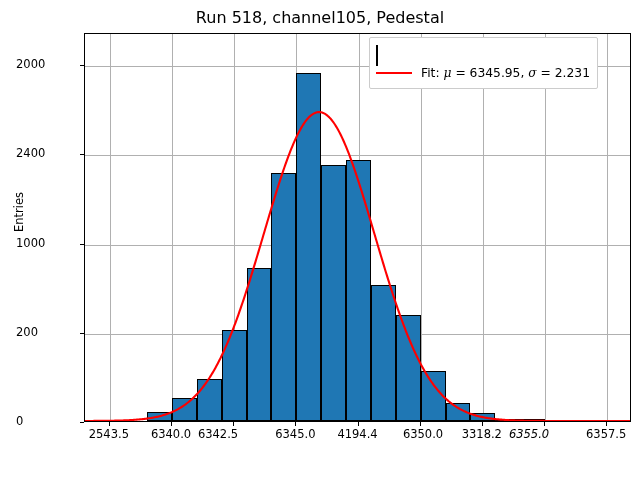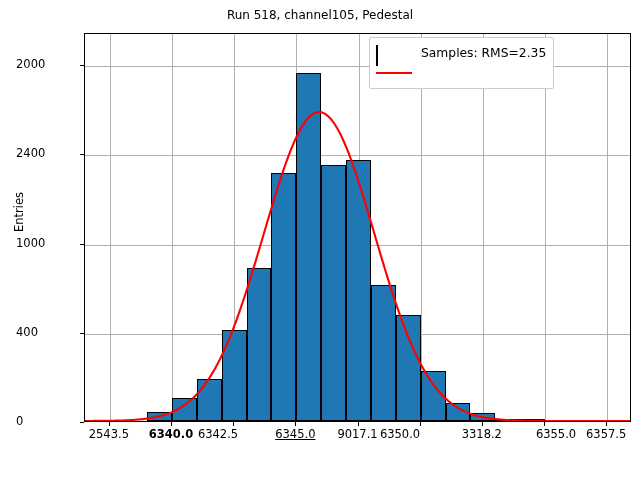--- a/index.html
+++ b/index.html
@@ -6,21 +6,21 @@
   body{
     width:640px;height:480px;background:#ffffff;
     font-family:"DejaVu Sans", sans-serif;
     overflow:hidden;position:relative;
   }
   #figure{position:absolute;left:0;top:0;width:640px;height:480px;background:#ffffff;}
 
   
   #chart-title{
     position:absolute;left:0;top:8px;width:640px;
-    text-align:center;font-size:12px;color:#000000;
+    text-align:center;font-size:16px;color:#000000;
     letter-spacing:0px;
   }
 
   
   #plot-area{
     position:absolute;left:84px;top:33px;width:547px;height:389px;
     border:1.0px solid #000000;box-sizing:border-box;background:#ffffff;
   }
   #plot-clip{position:absolute;left:0;top:0;right:0;bottom:0;overflow:hidden;}
   #grid-layer,#bars-layer,#fit-layer{
@@ -125,58 +125,58 @@
       <svg id="fit-layer" viewBox="0 0 547 389" preserveAspectRatio="none">
         <polyline id="fit-path" fill="none" stroke="#ff0000" stroke-width="2.1" stroke-linejoin="round" stroke-linecap="round" vector-effect="non-scaling-stroke" points="0.0,388.96 1.0,388.96 2.0,388.95 3.0,388.95 4.0,388.95 5.0,388.94 6.0,388.94 7.0,388.93 8.0,388.93 9.0,388.92 10.0,388.92 11.0,388.91 12.0,388.90 13.0,388.90 14.0,388.89 15.0,388.88 16.0,388.87 17.0,388.86 18.0,388.85 19.0,388.84 20.0,388.83 21.0,388.82 22.0,388.80 23.0,388.79 24.0,388.78 25.0,388.76 26.0,388.74 27.0,388.72 28.0,388.71 29.0,388.68 30.0,388.66 31.0,388.64 32.0,388.62 33.0,388.59 34.0,388.56 35.0,388.53 36.0,388.50 37.0,388.47 38.0,388.43 39.0,388.39 40.0,388.35 41.0,388.31 42.0,388.27 43.0,388.22 44.0,388.17 45.0,388.12 46.0,388.06 47.0,388.00 48.0,387.94 49.0,387.87 50.0,387.80 51.0,387.73 52.0,387.65 53.0,387.57 54.0,387.48 55.0,387.39 56.0,387.29 57.0,387.19 58.0,387.09 59.0,386.97 60.0,386.85 61.0,386.73 62.0,386.60 63.0,386.46 64.0,386.31 65.0,386.16 66.0,386.00 67.0,385.83 68.0,385.65 69.0,385.47 70.0,385.27 71.0,385.07 72.0,384.85 73.0,384.63 74.0,384.39 75.0,384.14 76.0,383.89 77.0,383.62 78.0,383.33 79.0,383.04 80.0,382.73 81.0,382.40 82.0,382.07 83.0,381.72 84.0,381.35 85.0,380.96 86.0,380.56 87.0,380.15 88.0,379.71 89.0,379.26 90.0,378.79 91.0,378.30 92.0,377.79 93.0,377.26 94.0,376.70 95.0,376.13 96.0,375.53 97.0,374.91 98.0,374.27 99.0,373.60 100.0,372.91 101.0,372.19 102.0,371.44 103.0,370.67 104.0,369.87 105.0,369.04 106.0,368.19 107.0,367.30 108.0,366.38 109.0,365.43 110.0,364.45 111.0,363.44 112.0,362.39 113.0,361.31 114.0,360.19 115.0,359.04 116.0,357.86 117.0,356.64 118.0,355.38 119.0,354.08 120.0,352.74 121.0,351.37 122.0,349.96 123.0,348.50 124.0,347.01 125.0,345.48 126.0,343.90 127.0,342.28 128.0,340.62 129.0,338.92 130.0,337.17 131.0,335.38 132.0,333.55 133.0,331.67 134.0,329.75 135.0,327.78 136.0,325.77 137.0,323.72 138.0,321.61 139.0,319.47 140.0,317.28 141.0,315.04 142.0,312.76 143.0,310.43 144.0,308.06 145.0,305.65 146.0,303.19 147.0,300.69 148.0,298.14 149.0,295.55 150.0,292.92 151.0,290.25 152.0,287.53 153.0,284.78 154.0,281.98 155.0,279.14 156.0,276.27 157.0,273.36 158.0,270.41 159.0,267.43 160.0,264.41 161.0,261.36 162.0,258.27 163.0,255.16 164.0,252.01 165.0,248.84 166.0,245.64 167.0,242.41 168.0,239.16 169.0,235.89 170.0,232.60 171.0,229.29 172.0,225.96 173.0,222.62 174.0,219.26 175.0,215.89 176.0,212.52 177.0,209.13 178.0,205.74 179.0,202.35 180.0,198.95 181.0,195.56 182.0,192.17 183.0,188.78 184.0,185.41 185.0,182.04 186.0,178.69 187.0,175.35 188.0,172.03 189.0,168.73 190.0,165.45 191.0,162.19 192.0,158.97 193.0,155.77 194.0,152.61 195.0,149.48 196.0,146.39 197.0,143.33 198.0,140.32 199.0,137.36 200.0,134.44 201.0,131.58 202.0,128.76 203.0,126.00 204.0,123.30 205.0,120.66 206.0,118.07 207.0,115.56 208.0,113.11 209.0,110.72 210.0,108.41 211.0,106.17 212.0,104.01 213.0,101.92 214.0,99.91 215.0,97.98 216.0,96.13 217.0,94.37 218.0,92.69 219.0,91.10 220.0,89.60 221.0,88.19 222.0,86.88 223.0,85.65 224.0,84.52 225.0,83.48 226.0,82.54 227.0,81.70 228.0,80.95 229.0,80.30 230.0,79.75 231.0,79.30 232.0,78.96 233.0,78.71 234.0,78.56 235.0,78.51 236.0,78.57 237.0,78.72 238.0,78.98 239.0,79.34 240.0,79.79 241.0,80.35 242.0,81.00 243.0,81.76 244.0,82.61 245.0,83.56 246.0,84.60 247.0,85.74 248.0,86.97 249.0,88.30 250.0,89.72 251.0,91.22 252.0,92.82 253.0,94.50 254.0,96.27 255.0,98.13 256.0,100.06 257.0,102.08 258.0,104.17 259.0,106.34 260.0,108.59 261.0,110.90 262.0,113.29 263.0,115.75 264.0,118.27 265.0,120.86 266.0,123.51 267.0,126.21 268.0,128.98 269.0,131.80 270.0,134.67 271.0,137.59 272.0,140.56 273.0,143.57 274.0,146.62 275.0,149.72 276.0,152.85 277.0,156.02 278.0,159.21 279.0,162.44 280.0,165.70 281.0,168.98 282.0,172.28 283.0,175.60 284.0,178.94 285.0,182.30 286.0,185.67 287.0,189.04 288.0,192.43 289.0,195.82 290.0,199.21 291.0,202.61 292.0,206.00 293.0,209.39 294.0,212.78 295.0,216.15 296.0,219.52 297.0,222.88 298.0,226.22 299.0,229.55 300.0,232.86 301.0,236.15 302.0,239.42 303.0,242.66 304.0,245.89 305.0,249.09 306.0,252.26 307.0,255.40 308.0,258.51 309.0,261.59 310.0,264.64 311.0,267.66 312.0,270.64 313.0,273.58 314.0,276.49 315.0,279.36 316.0,282.20 317.0,284.99 318.0,287.74 319.0,290.45 320.0,293.13 321.0,295.75 322.0,298.34 323.0,300.88 324.0,303.38 325.0,305.84 326.0,308.25 327.0,310.62 328.0,312.94 329.0,315.22 330.0,317.45 331.0,319.64 332.0,321.78 333.0,323.88 334.0,325.93 335.0,327.94 336.0,329.90 337.0,331.82 338.0,333.69 339.0,335.52 340.0,337.31 341.0,339.05 342.0,340.75 343.0,342.41 344.0,344.02 345.0,345.60 346.0,347.13 347.0,348.62 348.0,350.07 349.0,351.48 350.0,352.85 351.0,354.18 352.0,355.48 353.0,356.73 354.0,357.95 355.0,359.13 356.0,360.28 357.0,361.39 358.0,362.47 359.0,363.52 360.0,364.53 361.0,365.51 362.0,366.45 363.0,367.37 364.0,368.25 365.0,369.11 366.0,369.93 367.0,370.73 368.0,371.50 369.0,372.25 370.0,372.96 371.0,373.65 372.0,374.32 373.0,374.96 374.0,375.58 375.0,376.17 376.0,376.75 377.0,377.30 378.0,377.83 379.0,378.34 380.0,378.83 381.0,379.30 382.0,379.75 383.0,380.18 384.0,380.60 385.0,380.99 386.0,381.38 387.0,381.74 388.0,382.09 389.0,382.43 390.0,382.75 391.0,383.06 392.0,383.35 393.0,383.64 394.0,383.91 395.0,384.16 396.0,384.41 397.0,384.64 398.0,384.87 399.0,385.08 400.0,385.29 401.0,385.48 402.0,385.67 403.0,385.84 404.0,386.01 405.0,386.17 406.0,386.32 407.0,386.47 408.0,386.61 409.0,386.74 410.0,386.86 411.0,386.98 412.0,387.09 413.0,387.20 414.0,387.30 415.0,387.40 416.0,387.49 417.0,387.58 418.0,387.66 419.0,387.74 420.0,387.81 421.0,387.88 422.0,387.95 423.0,388.01 424.0,388.07 425.0,388.12 426.0,388.17 427.0,388.22 428.0,388.27 429.0,388.32 430.0,388.36 431.0,388.40 432.0,388.43 433.0,388.47 434.0,388.50 435.0,388.53 436.0,388.56 437.0,388.59 438.0,388.62 439.0,388.64 440.0,388.66 441.0,388.69 442.0,388.71 443.0,388.73 444.0,388.74 445.0,388.76 446.0,388.78 447.0,388.79 448.0,388.81 449.0,388.82 450.0,388.83 451.0,388.84 452.0,388.85 453.0,388.86 454.0,388.87 455.0,388.88 456.0,388.89 457.0,388.90 458.0,388.90 459.0,388.91 460.0,388.92 461.0,388.92 462.0,388.93 463.0,388.93 464.0,388.94 465.0,388.94 466.0,388.95 467.0,388.95 468.0,388.95 469.0,388.96 470.0,388.96 471.0,388.96 472.0,388.97 473.0,388.97 474.0,388.97 475.0,388.97 476.0,388.98 477.0,388.98 478.0,388.98 479.0,388.98 480.0,388.98 481.0,388.98 482.0,388.98 483.0,388.99 484.0,388.99 485.0,388.99 486.0,388.99 487.0,388.99 488.0,388.99 489.0,388.99 490.0,388.99 491.0,388.99 492.0,388.99 493.0,388.99 494.0,388.99 495.0,388.99 496.0,389.00 497.0,389.00 498.0,389.00 499.0,389.00 500.0,389.00 501.0,389.00 502.0,389.00 503.0,389.00 504.0,389.00 505.0,389.00 506.0,389.00 507.0,389.00 508.0,389.00 509.0,389.00 510.0,389.00 511.0,389.00 512.0,389.00 513.0,389.00 514.0,389.00 515.0,389.00 516.0,389.00 517.0,389.00 518.0,389.00 519.0,389.00 520.0,389.00 521.0,389.00 522.0,389.00 523.0,389.00 524.0,389.00 525.0,389.00 526.0,389.00 527.0,389.00 528.0,389.00 529.0,389.00 530.0,389.00 531.0,389.00 532.0,389.00 533.0,389.00 534.0,389.00 535.0,389.00 536.0,389.00 537.0,389.00 538.0,389.00 539.0,389.00 540.0,389.00 541.0,389.00 542.0,389.00 543.0,389.00 544.0,389.00 545.0,389.00 546.0,389.00 547.0,389.00"></polyline>
       </svg>
     </div>
   </div>
 
   <div id="x-axis">
       <div class="xtick-mark" style="left: 108.864px;"></div>
       <div class="xtick-label" style="left: 108.864px;">2543.5</div>
       <div class="xtick-mark" style="left: 171.023px;"></div>
-      <div class="xtick-label" style="left: 171.023px; font-weight: bold;">6340.0</div>
+      <div class="xtick-label" style="left: 171.023px;">6340.0</div>
       <div class="xtick-mark" style="left: 233.182px;"></div>
       <div class="xtick-label" style="left: 218px;">6342.5</div>
       <div class="xtick-mark" style="left: 295.341px;"></div>
-      <div class="xtick-label" style="left: 295.341px; text-decoration: underline;">6345.0</div>
+      <div class="xtick-label" style="left: 295.341px;">6345.0</div>
       <div class="xtick-mark" style="left: 357.5px;"></div>
-      <div class="xtick-label" style="left: 357.5px;">9017.1</div>
+      <div class="xtick-label" style="left: 357.5px;">4194.4</div>
       <div class="xtick-mark" style="left: 419.659px;"></div>
-      <div class="xtick-label" style="left: 400px;">6350.0</div>
+      <div class="xtick-label" style="left: 423px;">6350.0</div>
       <div class="xtick-mark" style="left: 481.818px;"></div>
       <div class="xtick-label" style="left: 481.818px;">3318.2</div>
       <div class="xtick-mark" style="left: 543.977px;"></div>
-      <div class="xtick-label" style="left: 556px;">6355.0</div>
+      <div class="xtick-label" style="left: 529px; font-style: italic;">6355.0</div>
       <div class="xtick-mark" style="left: 606.136px;"></div>
       <div class="xtick-label" style="left: 606.136px;">6357.5</div>
     </div>
   <div id="y-axis">
       <div class="ytick-mark" style="top: 422px;"></div>
       <div class="ytick-label" style="top: 422px;">0</div>
       <div class="ytick-mark" style="top: 332.78px;"></div>
-      <div class="ytick-label" style="top: 332.78px;">400</div>
+      <div class="ytick-label" style="top: 332.78px;">200</div>
       <div class="ytick-mark" style="top: 243.56px;"></div>
       <div class="ytick-label" style="top: 243.56px;">1000</div>
       <div class="ytick-mark" style="top: 154.339px;"></div>
       <div class="ytick-label" style="top: 154.339px;">2400</div>
       <div class="ytick-mark" style="top: 65.1193px;"></div>
       <div class="ytick-label" style="top: 65.1193px;">2000</div>
     </div>
 
   <div id="ylabel">Entries</div>
 
   <div id="legend">
     <div class="legend-row">
       <span class="legend-key">
         <span class="legend-patch"></span>
       </span>
-      <span class="legend-text">Samples: RMS=2.35</span>
     </div>
     <div class="legend-row">
       <span class="legend-key">
         <span class="legend-line"></span>
       </span>
+      <span class="legend-text"><span>Fit: </span><span class="mu">μ</span><span> = 6345.95, </span><span class="sg">σ</span><span> = 2.231</span></span>
     </div>
   </div>
 
 </div>
 
 </body></html>

